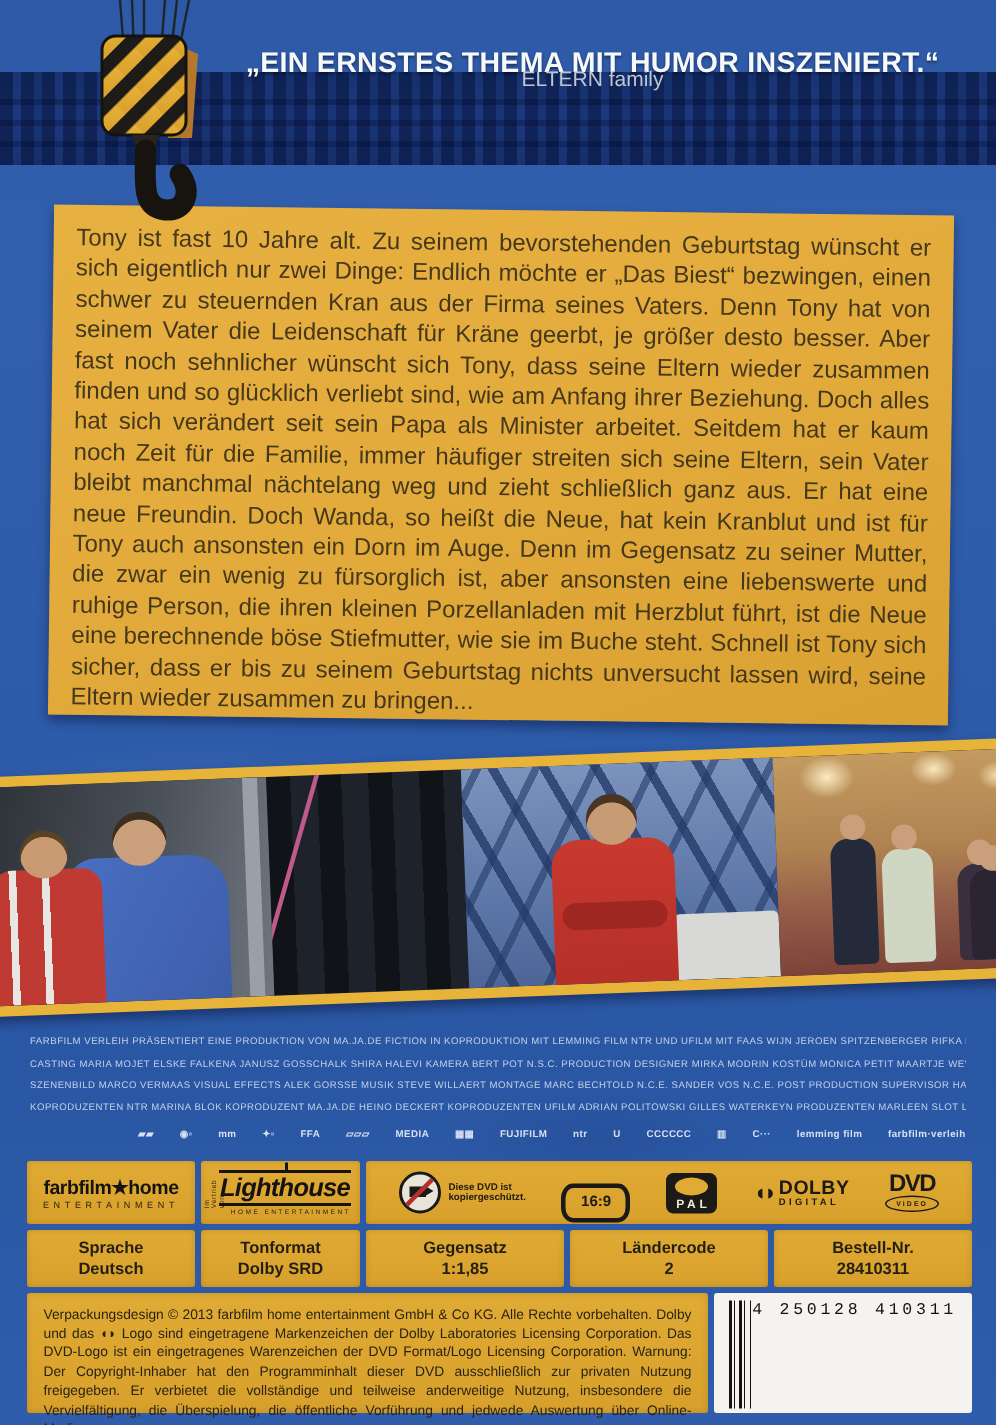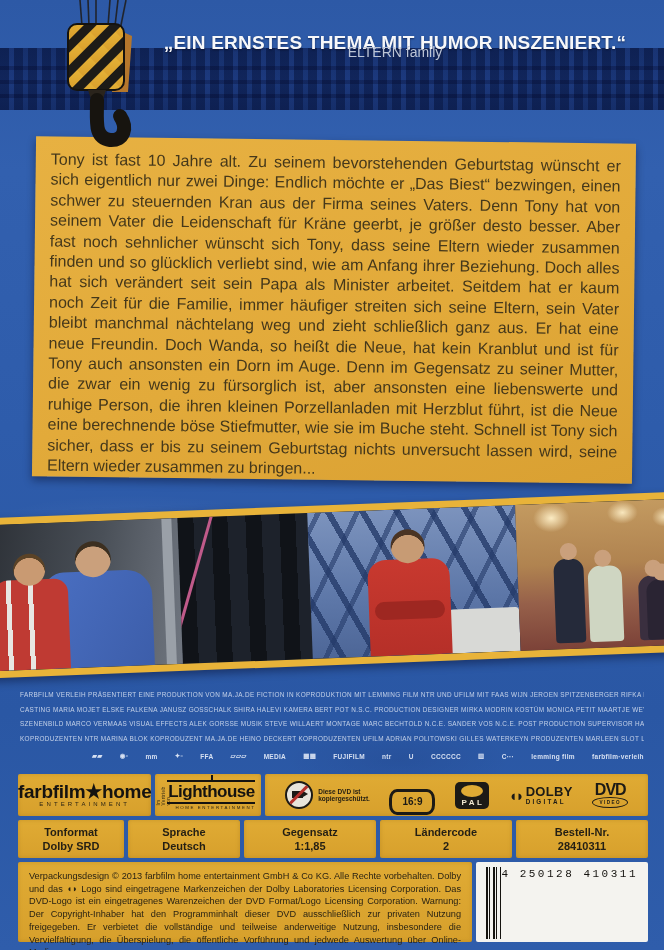--- a/index.html
+++ b/index.html
@@ -74,27 +74,27 @@
   .credit-line{display:block;color:rgba(235,240,250,.78);font-size:6.4px;line-height:14.5px;letter-spacing:.35px;white-space:nowrap;overflow:hidden;}
   
   .logos{position:absolute;left:92px;top:752px;width:552px;display:flex;justify-content:space-between;align-items:center;}
   .logo-chip{color:rgba(245,248,255,.85);font-size:6.5px;font-weight:bold;letter-spacing:.3px;white-space:nowrap;}
   
   .panel{position:absolute;left:18px;top:774px;width:630px;}
   .row{display:flex;gap:4px;}
   .ybox{background:linear-gradient(180deg,#e0ab34,#d7a02c);border-radius:2px;box-shadow:inset 0 0 4px rgba(120,80,0,.25);}
   .r1{height:42px;margin-bottom:4px;}
   .b-farb{flex:0 0 112px;display:flex;flex-direction:column;justify-content:center;align-items:center;}
-  .farb-name{font-size:19px;font-weight:800;color:#151310;letter-spacing:-.3px;line-height:15px;}
+  .farb-name{font-size:13px;font-weight:800;color:#151310;letter-spacing:-.3px;line-height:15px;}
   .farb-sub{font-size:6px;color:#2b2415;letter-spacing:3.1px;margin-top:2px;}
   .b-light{flex:0 0 106px;position:relative;display:flex;flex-direction:column;justify-content:center;padding:0 6px 0 12px;box-sizing:border-box;}
   .lh-vert{position:absolute;left:1px;top:50%;transform:translateY(-50%) rotate(180deg);writing-mode:vertical-rl;
            font-size:4.6px;color:#2b2415;letter-spacing:.4px;}
   .lh-word{position:relative;border-top:2px solid #151310;border-bottom:2px solid #151310;
-           font-size:17px;font-weight:bold;color:#151310;text-align:center;line-height:20px;letter-spacing:-.5px;}
+           font-size:17px;font-weight:bold;color:#151310;text-align:center;line-height:20px;letter-spacing:-.5px;font-style:italic;}
   .lh-word:before{content:"";position:absolute;left:50%;top:-7px;width:2px;height:7px;background:#151310;}
   .lh-sub{font-size:4.4px;color:#2b2415;letter-spacing:1.6px;text-align:right;margin-top:1px;}
   .b-badges{flex:1 1 auto;display:flex;align-items:center;justify-content:space-around;padding:0 10px;}
   .cp{display:flex;align-items:center;gap:5px;}
   .cp-circle{position:relative;width:24px;height:24px;border:2px solid #1c1a16;border-radius:50%;background:#e8e4da;overflow:hidden;}
   .cp-cam{position:absolute;left:5px;top:8px;width:11px;height:7px;background:#1c1a16;}
   .cp-cam:after{content:"";position:absolute;right:-5px;top:0;border-top:3.5px solid transparent;border-bottom:3.5px solid transparent;border-left:5px solid #1c1a16;}
   .cp-slash{position:absolute;left:10px;top:-3px;width:3px;height:30px;background:#b5302a;transform:rotate(45deg);}
   .cp-txt{font-size:6.5px;font-weight:bold;color:#211c12;line-height:7.5px;}
   .tv{width:46px;height:26px;border:3px solid #1c1a16;border-radius:8px/10px;display:flex;align-items:center;justify-content:center;
@@ -245,28 +245,28 @@
           </span>
         </div>
         <div class="dvdl">
           <div class="dvd-name">DVD</div>
           <div class="dvd-disc">VIDEO</div>
         </div>
       </div>
     </div>
 
     <div class="row r2">
+      <div class="ybox spec s1">
+        <div class="lab">Sprache</div>
+          <div class="val">Deutsch</div>
+      </div>
       <div class="ybox spec s2">
         <div class="lab">Tonformat</div>
           <div class="val">Dolby SRD</div>
       </div>
-      <div class="ybox spec s1">
-        <div class="lab">Sprache</div>
-          <div class="val">Deutsch</div>
-      </div>
       <div class="ybox spec s3">
         <div class="lab">Gegensatz</div>
           <div class="val">1:1,85</div>
       </div>
       <div class="ybox spec s5">
         <div class="lab">Ländercode</div>
           <div class="val">2</div>
       </div>
       <div class="ybox spec s6">
         <div class="lab">Bestell-Nr.</div>

